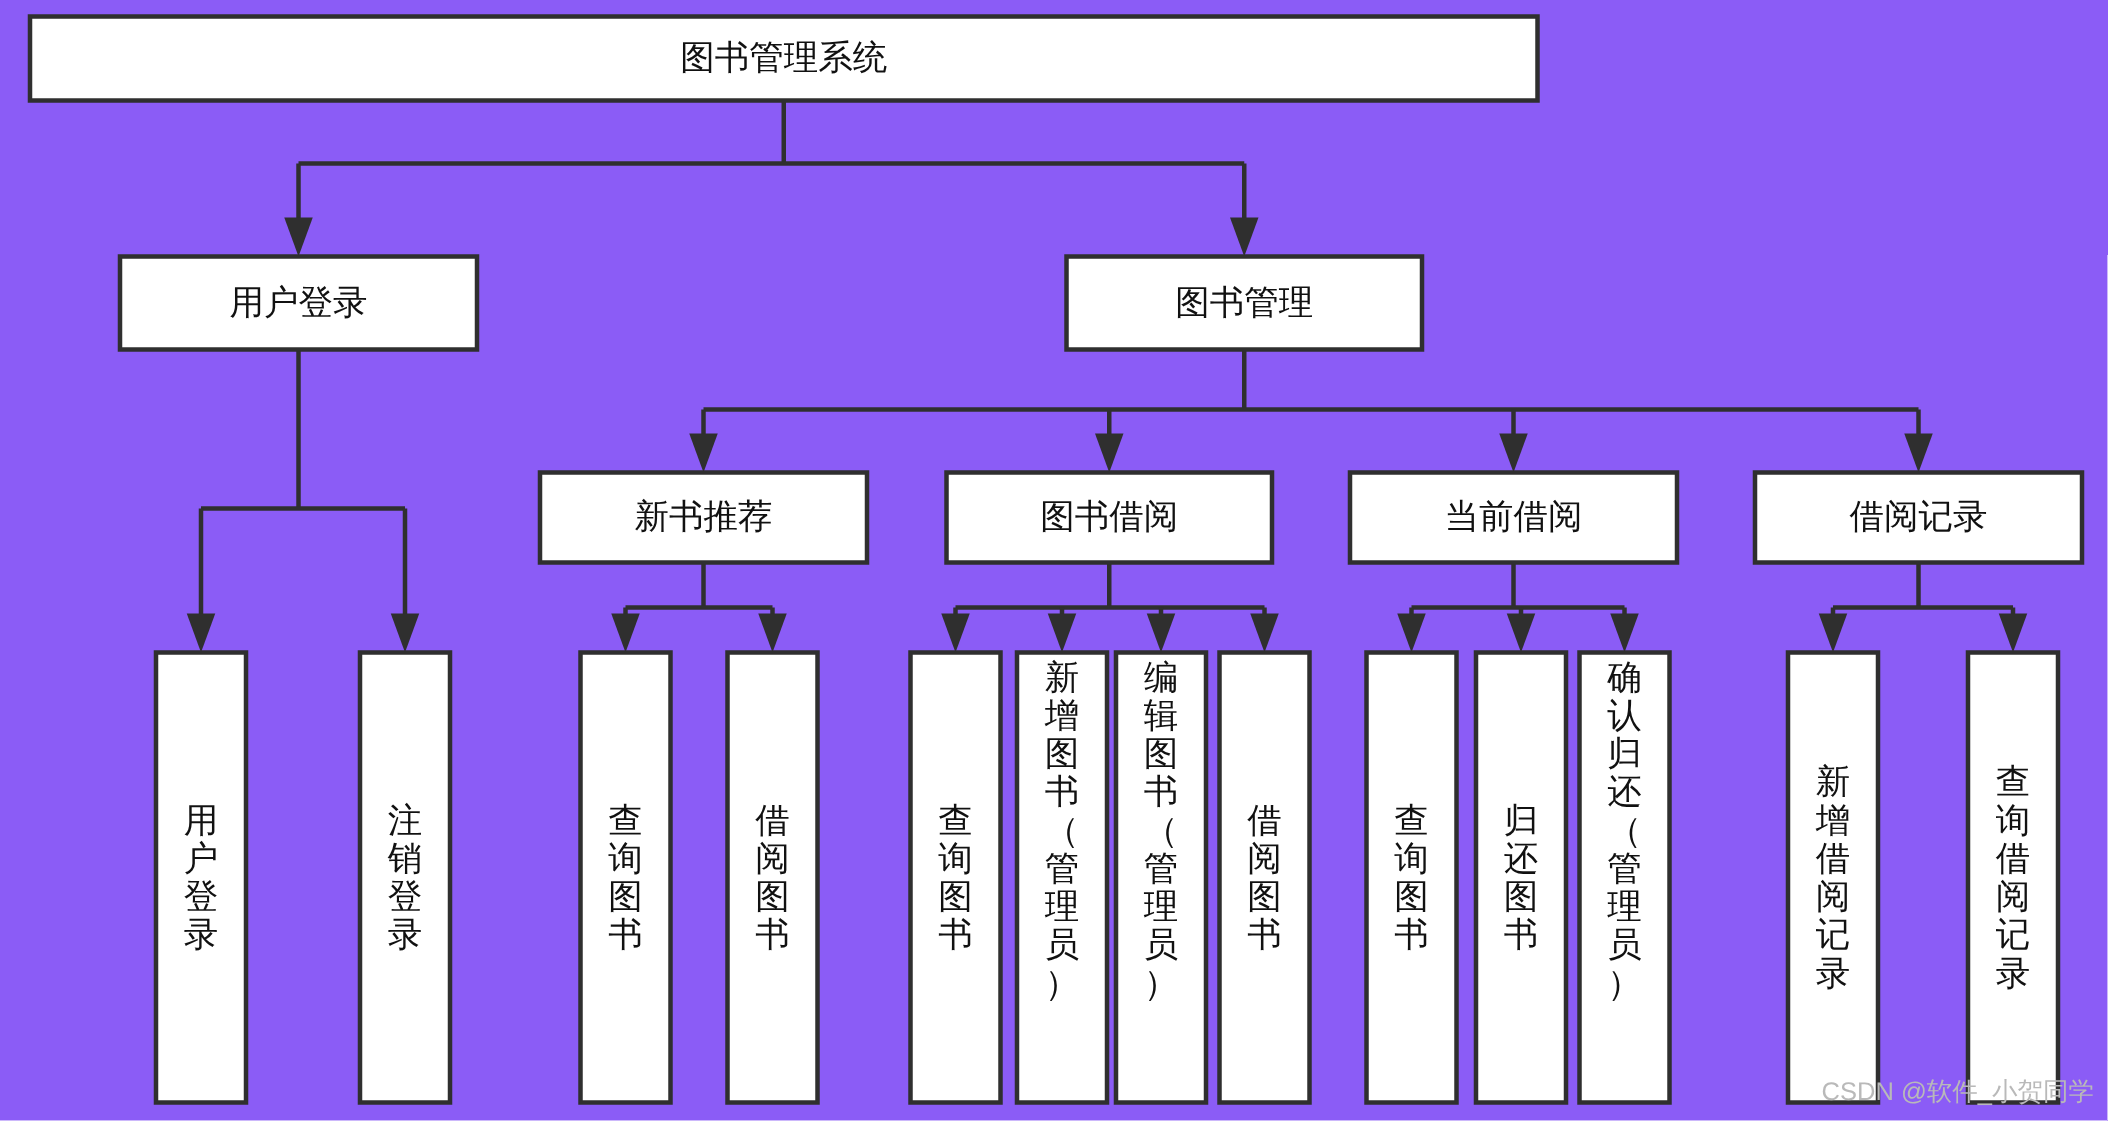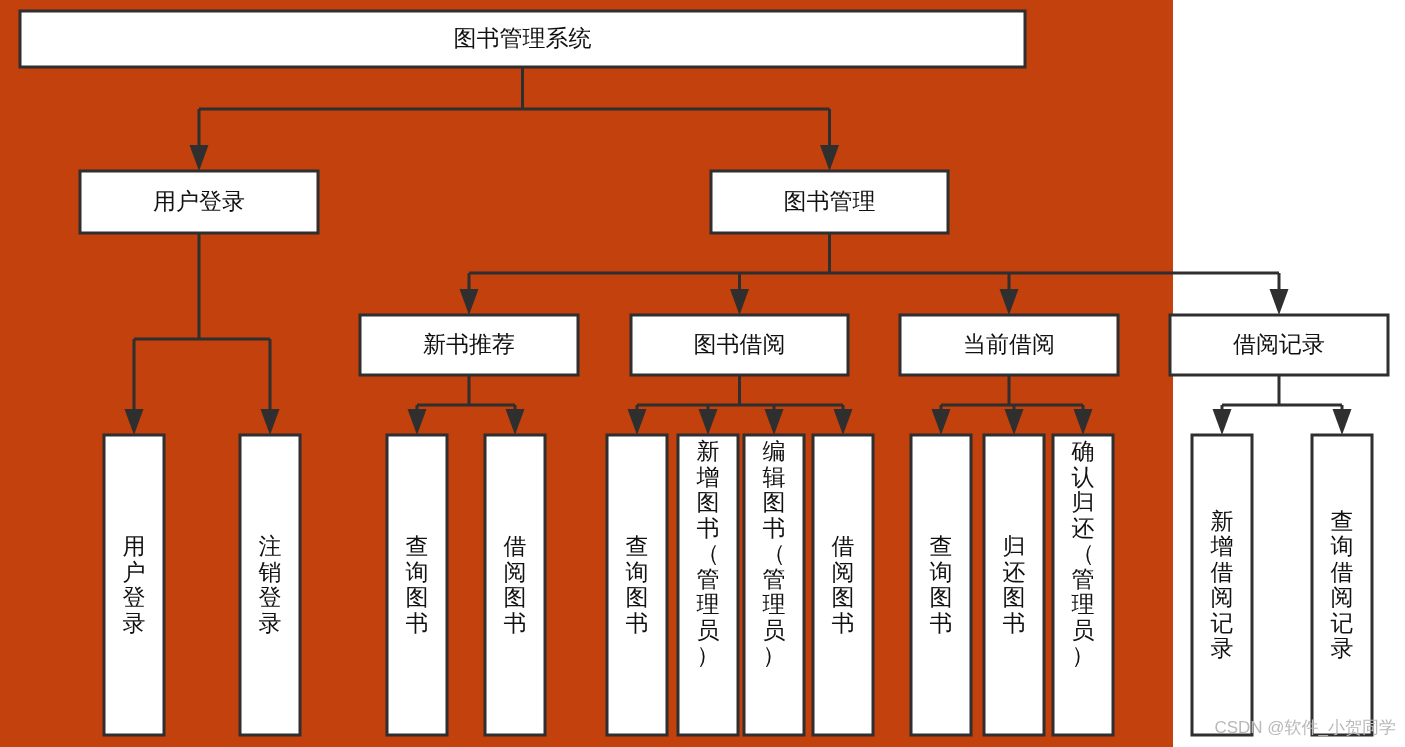--- a/index.html
+++ b/index.html
@@ -8,23 +8,23 @@
     background: #ffffff;
   }
   body {
     width: 1405px;
     height: 747px;
     font-family: "Liberation Sans", "DejaVu Sans", sans-serif;
     overflow: hidden;
   }
   #diagram-root {
     position: relative;
-    width: 1173px;
+    width: 1405px;
     height: 747px;
-    background: #c2410c;
+    background: #8b5cf6;
   }
   svg.diagram-canvas {
     position: absolute;
     left: 0;
     top: 0;
     width: 1405px;
     height: 747px;
     display: block;
   }
   .node-box {

